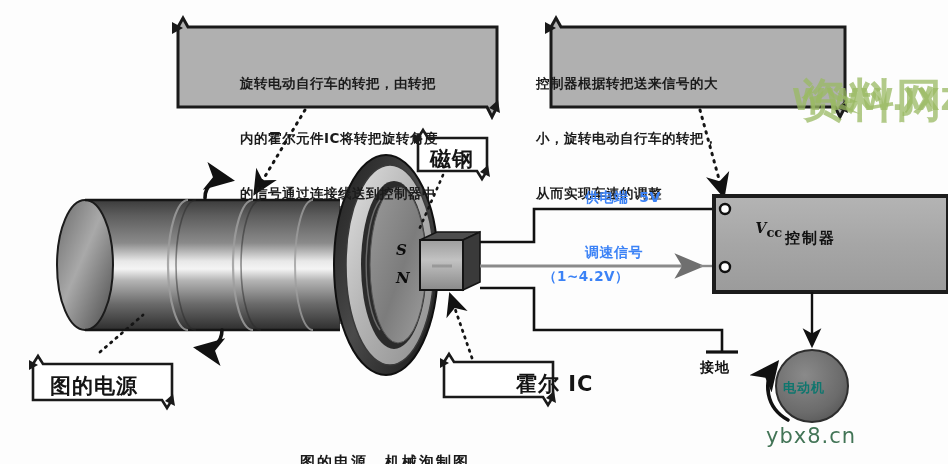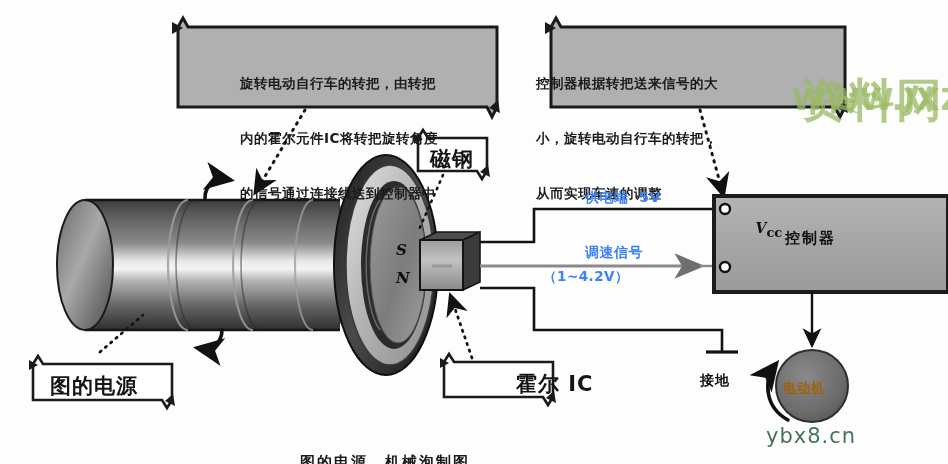--- a/index.html
+++ b/index.html
@@ -17,21 +17,21 @@
   .callout-text{
     font-size:13.5px;letter-spacing:.5px;font-weight:700;
     color:#1b1b1b;text-align:left;
   }
   .boxlabel{font-size:21px;font-weight:700;letter-spacing:1px;color:#141414;}
   .wirelabel{font-size:14px;font-weight:700;letter-spacing:.5px;color:#3b82f6;}
   .wirelabel.small{font-size:13.5px;}
   .polelabel{font-size:15px;font-weight:700;font-style:italic;color:#0b0b0b;
              font-family:"DejaVu Serif","Liberation Serif",serif;}
   .ctrl-title{font-size:15px;font-weight:700;letter-spacing:2px;color:#101010;}
-  .motor-title{font-size:13px;font-weight:700;letter-spacing:1px;color:#a16207;text-decoration:underline;}
+  .motor-title{font-size:13px;font-weight:700;letter-spacing:1px;color:#0f766e;}
   .vcc{font-size:14px;font-style:italic;font-weight:700;
        font-family:"DejaVu Serif","Liberation Serif",serif;color:#111;}
   .vcc sub{font-size:13px;font-style:normal;}
   .ground-label{font-size:14px;font-weight:700;letter-spacing:1px;color:#111;}
   .caption{font-size:15px;font-weight:700;letter-spacing:2px;color:#1a1a1a;}
 
   
   .wm{position:absolute;pointer-events:none;}
   .wm-green{
     color:#9aba63;opacity:.75;font-weight:700;
@@ -263,21 +263,21 @@
   <div class="txt wirelabel" style="left:585px;top:188px;">供电端  5V</div>
   <div class="txt wirelabel" style="left:585px;top:243px;">调速信号</div>
   <div class="txt wirelabel small" style="left:543px;top:267px;">（1~4.2V）</div>
 
   <div class="txt vcc" style="left:736px;top:200px;">
     <span>V</span><sub>cc</sub>
   </div>
 
   <div class="txt ctrl-title" style="left:785px;top:228px;">控制器</div>
 
-  <div class="txt ground-label" style="left:700px;top:358px;margin-top:13px;">接地</div>
+  <div class="txt ground-label" style="left:700px;top:358px;">接地</div>
 
   <div class="txt motor-title" style="left:783px;top:379px;">电动机</div>
 
   <div class="txt caption" style="left:300px;top:452px;">图的电源、机械泡制图</div>
 
   <div class="wm wm-green" style="left:800px;top:22px;font-size:46px;letter-spacing:2px;margin-top:48px;">资料网</div>
   <div class="wm wm-green" style="left:792px;top:82px;font-size:30px;letter-spacing:1px;">WWW.JXZLW.C</div>
   <div class="wm-cn" style="left:766px;top:424px;">ybx8.cn</div>
 
 </div>

